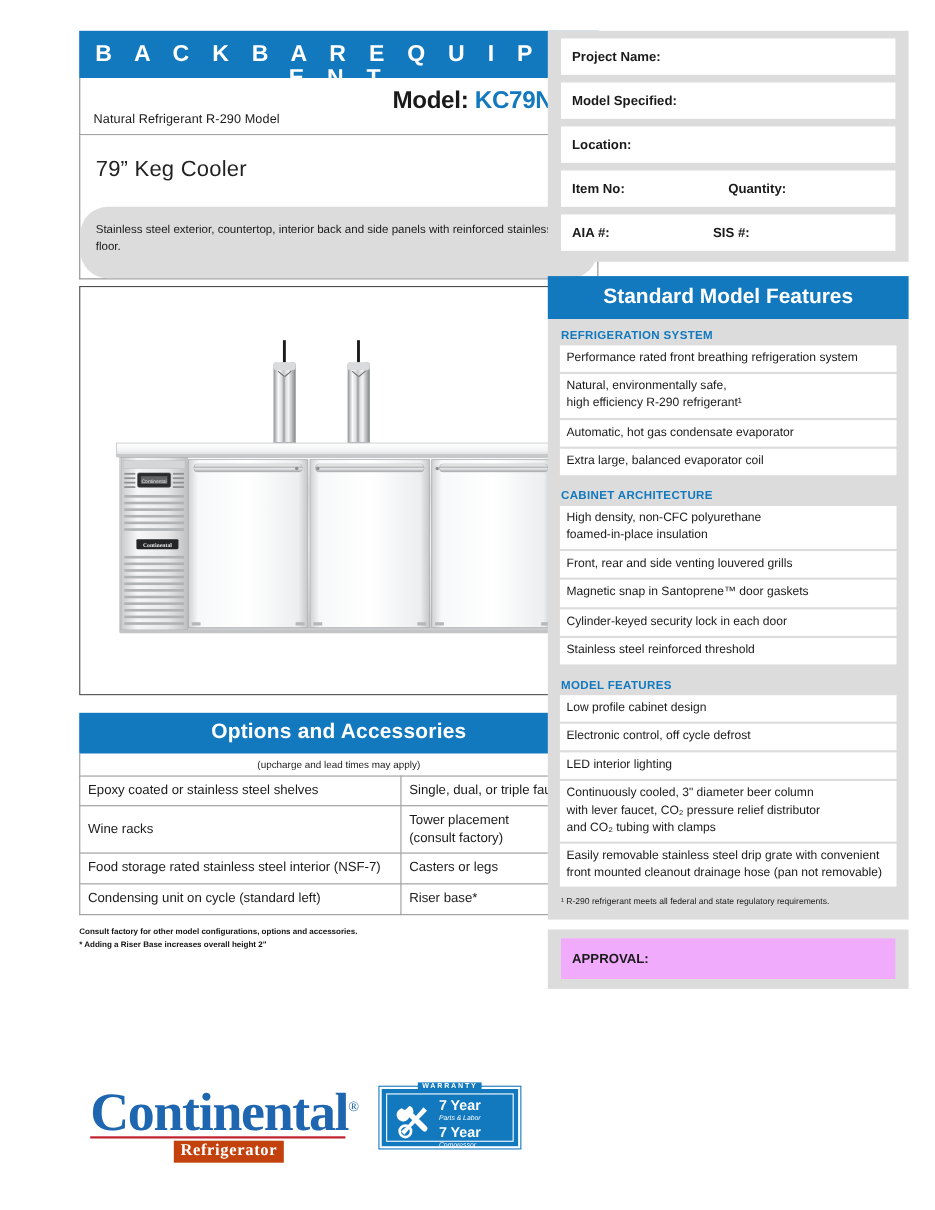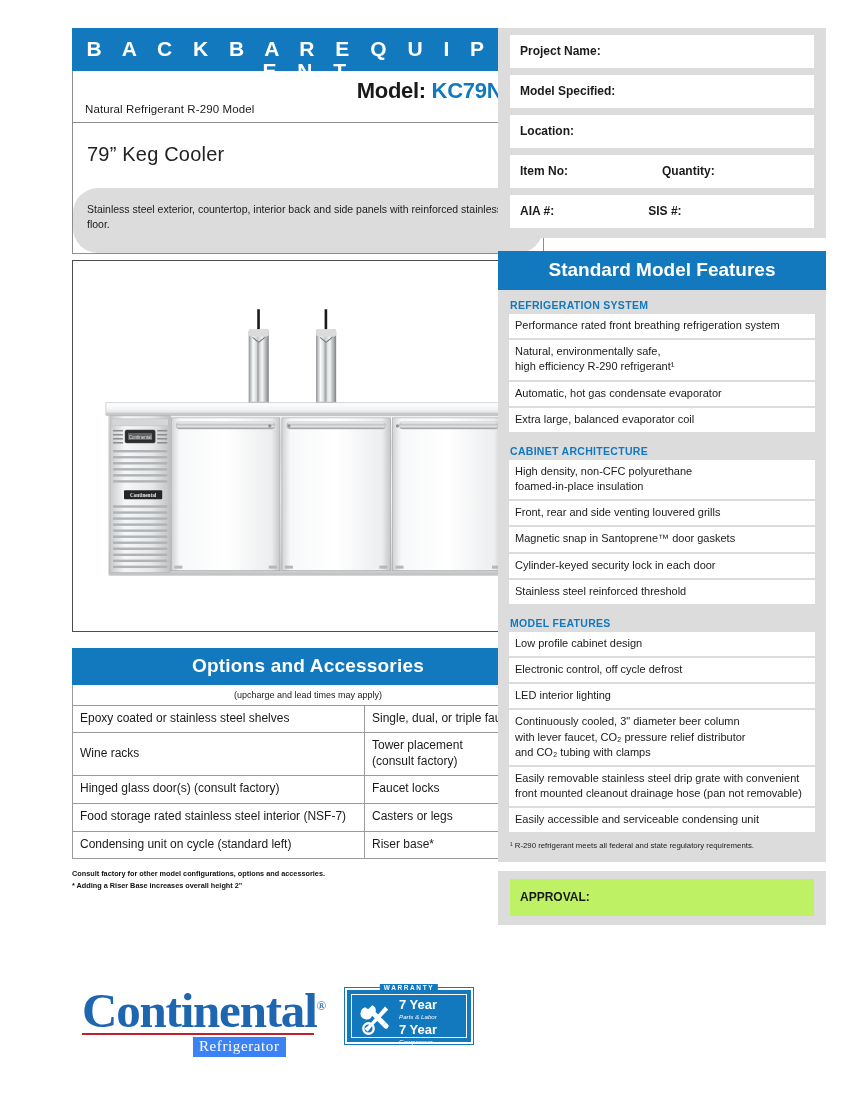--- a/index.html
+++ b/index.html
@@ -47,23 +47,23 @@
   
   .footer{position:absolute;left:72px;top:980px;width:420px;height:95px;}
   .logo{position:absolute;left:10px;top:0px;width:240px;}
   .logo-word{
     font-family:"Liberation Serif", serif;font-weight:bold;font-size:49px;color:#1f66b0;
     letter-spacing:-1.2px;line-height:52px;position:relative;display:inline-block;
   }
   .logo-reg{font-size:13px;vertical-align:super;font-weight:normal;}
   .logo-rule{height:2px;background:#c0202e;width:232px;margin-top:-4px;}
   .logo-ref{
-    background:#3b82f6;color:#fff;font-family:"Liberation Serif", serif;font-weight:normal;
+    background:#c2410c;color:#fff;font-family:"Liberation Serif", serif;font-weight:bold;
     font-size:15px;letter-spacing:.6px;display:inline-block;padding:1px 6px 2px 6px;
-    margin-left:111px;margin-top:2px;
+    margin-left:76px;margin-top:2px;
   }
   .warranty{
     position:absolute;left:273px;top:8px;width:128px;height:56px;background:#1279bf;
     border:2px solid #fff;box-shadow:0 0 0 1px #1279bf;box-sizing:border-box;
   }
   .w-inner{position:absolute;inset:4px;border:1.5px solid #ffffff;}
   .w-title{
     position:absolute;top:-6px;left:50%;transform:translateX(-50%);
     background:#1279bf;color:#fff;font-size:6.5px;font-weight:bold;letter-spacing:1.6px;padding:0 4px;
   }
@@ -84,21 +84,21 @@
     background:#1279bf;color:#fff;text-align:center;font-weight:bold;font-size:19px;
     padding:8px 0 9px;margin-top:13px;
   }
   .feat-panel{background:#dcdcdc;padding:9px 11px 12px 11px;box-sizing:border-box;}
   .cat{color:#1279bf;font-weight:bold;font-size:10.5px;letter-spacing:.3px;margin:0 0 3px 1px;}
   .cat.spaced{margin-top:13px;}
   .frow{background:#fff;font-size:11px;color:#1a1a1a;padding:4px 6px 5px 6px;margin-bottom:2px;line-height:1.38;}
   .foot-note{font-size:7.8px;color:#1a1a1a;margin-top:9px;margin-left:1px;}
 
   .approval-panel{background:#dcdcdc;padding:8px 12px 9px 12px;margin-top:9px;box-sizing:border-box;}
-  .approval-field{background:#bef264;padding:11px 10px 12px 10px;font-size:12px;font-weight:bold;color:#1a1a1a;}
+  .approval-field{background:#f0abfc;padding:11px 10px 12px 10px;font-size:12px;font-weight:bold;color:#1a1a1a;}
 
   
   .prod{position:absolute;left:0;top:0;width:100%;height:100%;}
 </style>
 </head>
 <body>
 
 <div class="page">
 
   <div class="left-col">
@@ -256,24 +256,20 @@
       <tbody>
         <tr>
           <td class="c1">Epoxy coated or stainless steel shelves</td>
           <td>Single, dual, or triple faucets</td>
         </tr>
         <tr>
           <td class="c1">Wine racks</td>
           <td>Tower placement<br>(consult factory)</td>
         </tr>
         <tr>
-          <td class="c1">Hinged glass door(s) (consult factory)</td>
-          <td>Faucet locks</td>
-        </tr>
-        <tr>
           <td class="c1">Food storage rated stainless steel interior (NSF-7)</td>
           <td>Casters or legs</td>
         </tr>
         <tr>
           <td class="c1">Condensing unit on cycle (standard left)</td>
           <td>Riser base*</td>
         </tr>
       </tbody>
     </table>
     <div class="fineprint">
@@ -347,21 +343,20 @@
       <div class="frow">Magnetic snap in Santoprene™ door gaskets</div>
       <div class="frow">Cylinder-keyed security lock in each door</div>
       <div class="frow">Stainless steel reinforced threshold</div>
 
       <div class="cat spaced">MODEL FEATURES</div>
       <div class="frow">Low profile cabinet design</div>
       <div class="frow">Electronic control, off cycle defrost</div>
       <div class="frow">LED interior lighting</div>
       <div class="frow">Continuously cooled, 3" diameter beer column<br>with lever faucet, CO₂ pressure relief distributor<br>and CO₂ tubing with clamps</div>
       <div class="frow">Easily removable stainless steel drip grate with convenient<br>front mounted cleanout drainage hose (pan not removable)</div>
-      <div class="frow">Easily accessible and serviceable condensing unit</div>
 
       <div class="foot-note">¹ R-290 refrigerant meets all federal and state regulatory requirements.</div>
     </div>
 
     <div class="approval-panel">
       <div class="approval-field">APPROVAL:</div>
     </div>
   </div>
 
 </div>

